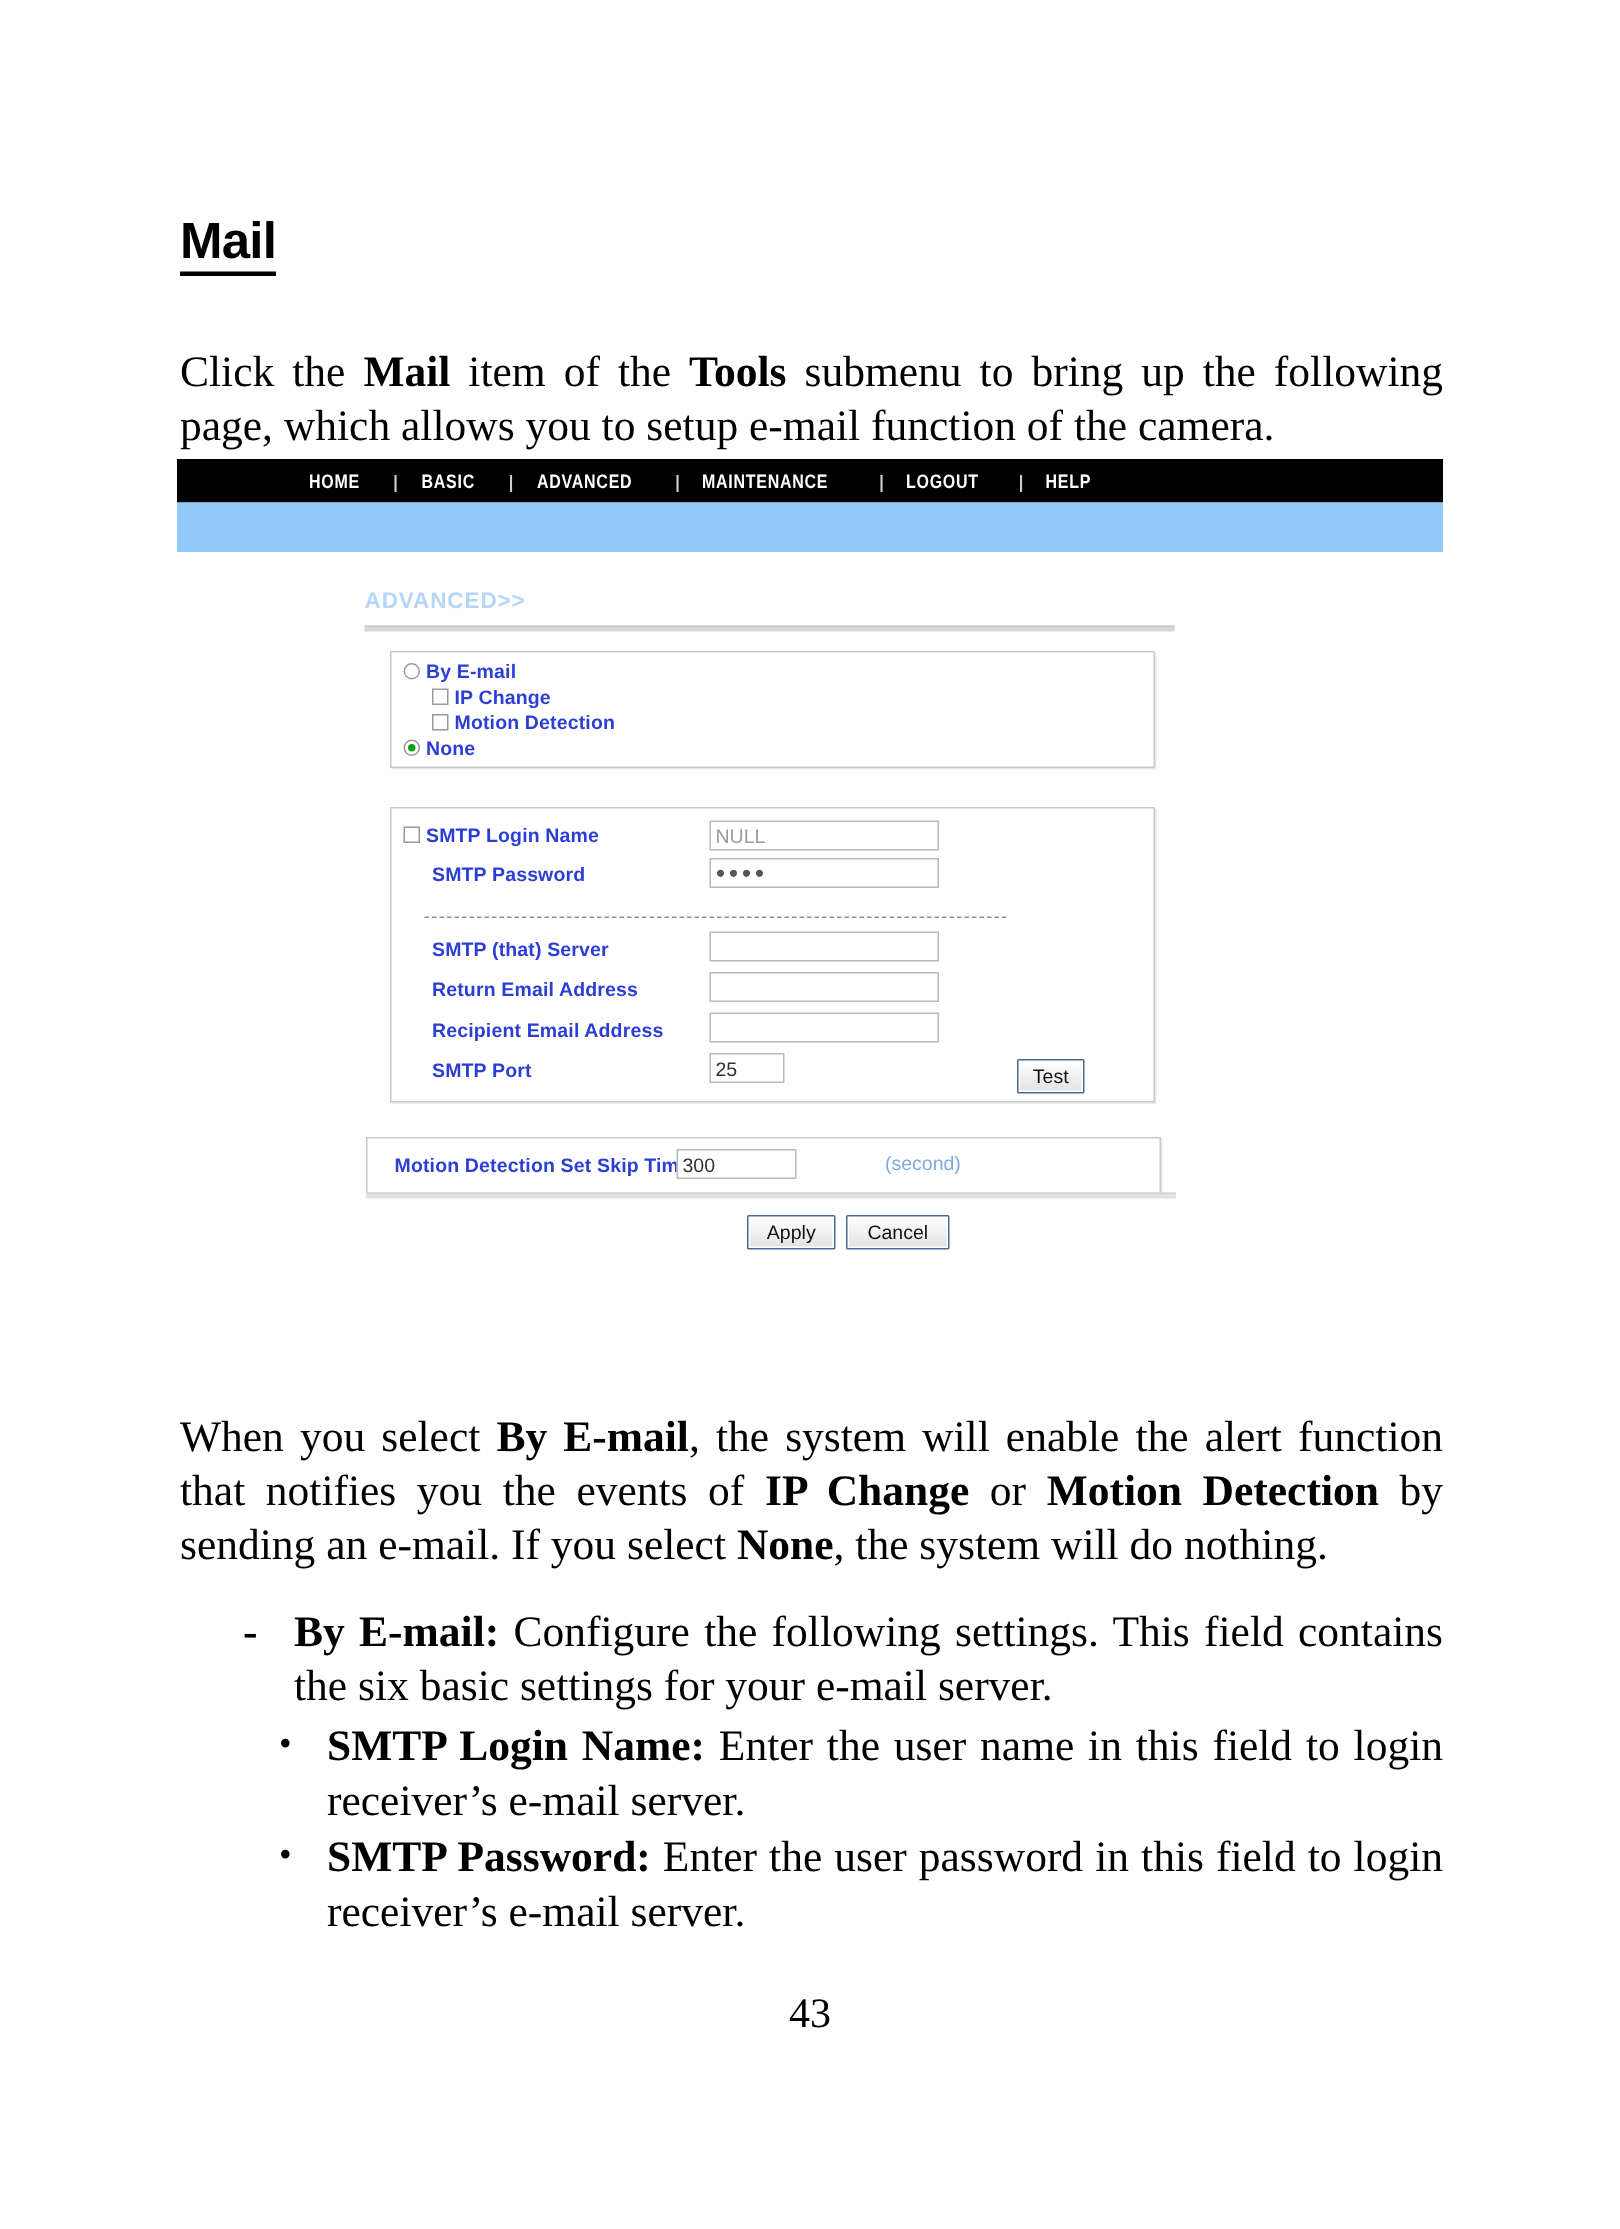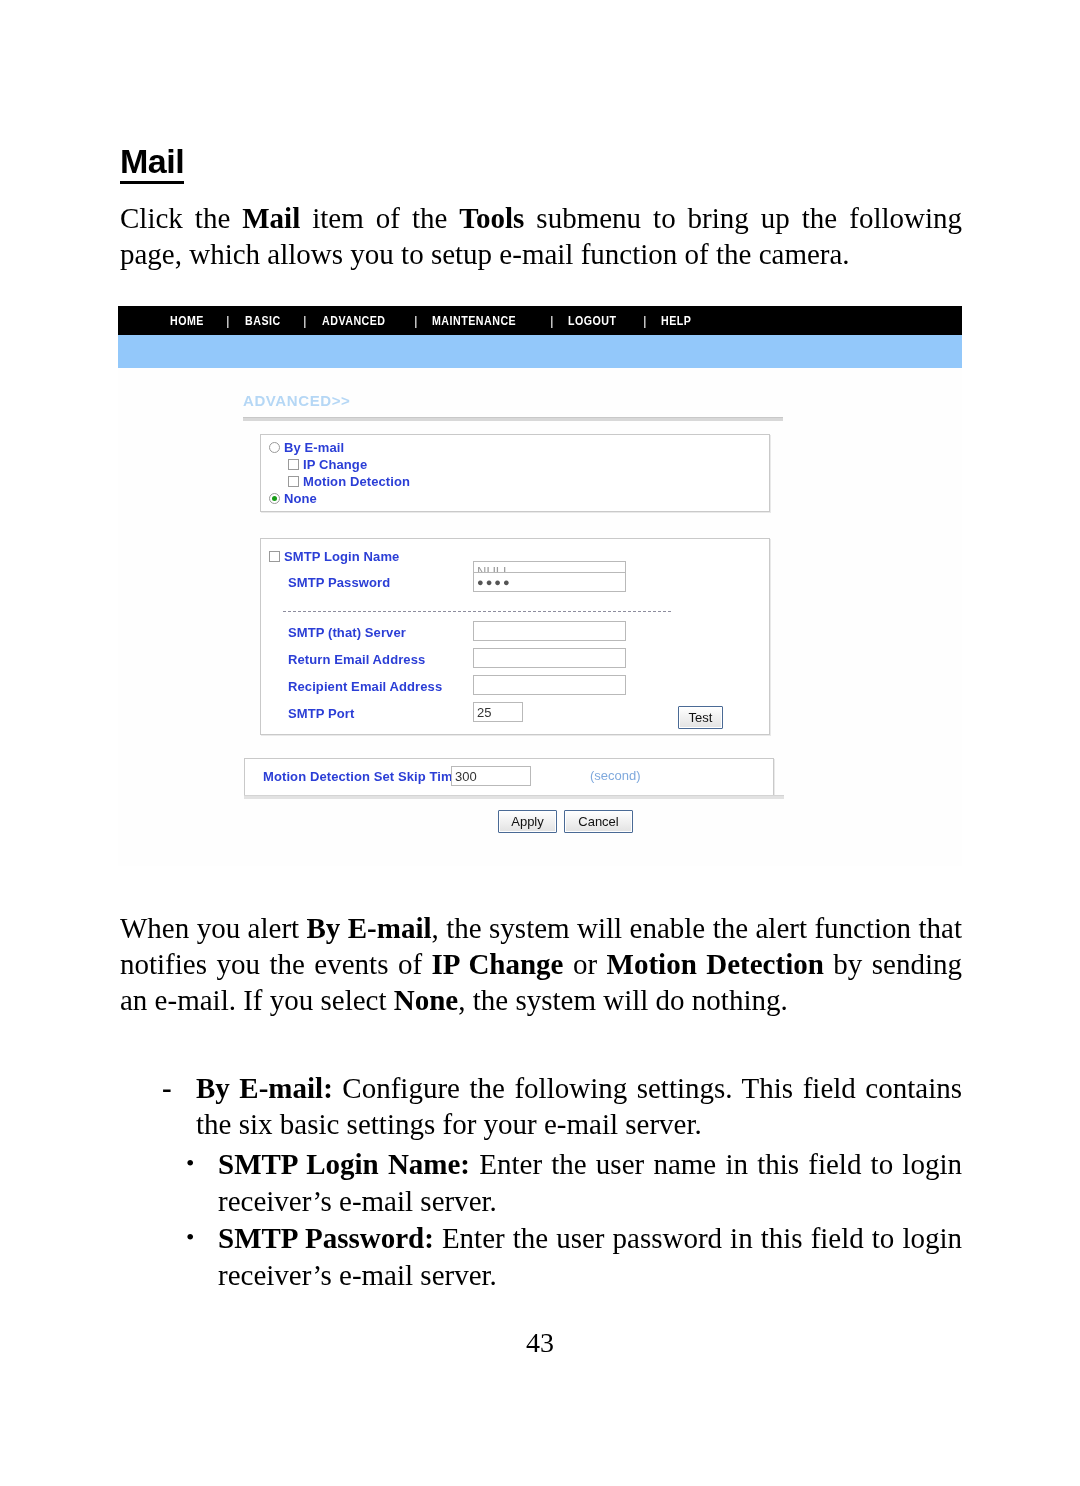--- a/index.html
+++ b/index.html
@@ -38,20 +38,21 @@
     padding-bottom: 1px;
   }
 
   
   .para {
     position: absolute;
     font-size: 29px;
     line-height: 36px;
     text-align: justify;
     text-justify: inter-word;
+    margin-top: 30px;
   }
   .para b { font-weight: bold; }
 
   #intro-para {
     left: 120px;
     top: 200px;
     width: 842px;
   }
 
   #explain-para {
@@ -124,20 +125,21 @@
     overflow: hidden;
   }
   .shot-navbar {
     position: absolute;
     left: 0; top: 0;
     width: 844px;
     height: 29px;
     background: #000000;
     display: flex;
     align-items: center;
+    padding-left: 36px;
   }
   .nav-item {
     color: #ffffff;
     font-size: 13px;
     font-weight: bold;
     letter-spacing: 0.6px;
     font-family: "Liberation Sans", sans-serif;
     transform: scaleX(0.82);
     transform-origin: left center;
     white-space: nowrap;
@@ -363,21 +365,21 @@
         <span class="opt-label">None</span>
       </div>
     </div>
 
     <div class="panel" id="panel-smtp">
 
       <div class="opt-row" style="left:8px; top:10px;">
         <span class="cbox"></span>
         <span class="opt-label">SMTP Login Name</span>
       </div>
-      <div class="tinput placeholder" style="left:212px; top:8px; width:153px;margin-top:14px;">NULL</div>
+      <div class="tinput placeholder" style="left:212px; top:8px; width:153px;">NULL</div>
 
       <div class="opt-row" style="left:27px; top:36px;">
         <span class="opt-label">SMTP Password</span>
       </div>
       <div class="tinput" style="left:212px; top:33px; width:153px;">
         <span class="pwd-dots">●●●●</span>
       </div>
 
       <div class="opt-row" style="left:27px; top:86px;">
         <span class="opt-label">SMTP (that) Server</span>
@@ -411,21 +413,21 @@
       <div class="tinput" style="left:206px; top:7px; width:80px;">300</div>
     </div>
     <div class="second-note">(second)</div>
     <div class="skip-rule"></div>
 
     <div class="btn" id="btn-apply">Apply</div>
     <div class="btn" id="btn-cancel">Cancel</div>
 
   </div>
 
-  <div class="para" id="explain-para"><span>When you alert </span><b>By E-mail</b><span>, the system will enable the alert function that notifies you the events of </span><b>IP Change</b><span> or </span><b>Motion Detection</b><span> by sending an e-mail.  If you select </span><b>None</b><span>, the system will do nothing.</span></div>
+  <div class="para" id="explain-para"><span>When you select </span><b>By E-mail</b><span>, the system will enable the alert function that notifies you the events of </span><b>IP Change</b><span> or </span><b>Motion Detection</b><span> by sending an e-mail.  If you select </span><b>None</b><span>, the system will do nothing.</span></div>
 
   <div class="dash-item">
     <span class="marker">-</span>
     <span class="body"><b>By E-mail:</b><span> Configure the following settings.  This field contains the six basic settings for your e-mail server.</span></span>
   </div>
 
   <div class="bullet-item" id="bullet-0">
     <span class="marker">•</span>
     <span class="body"><b>SMTP Login Name:</b><span> Enter the user name in this field to login receiver’s e-mail server.</span></span>
   </div>

